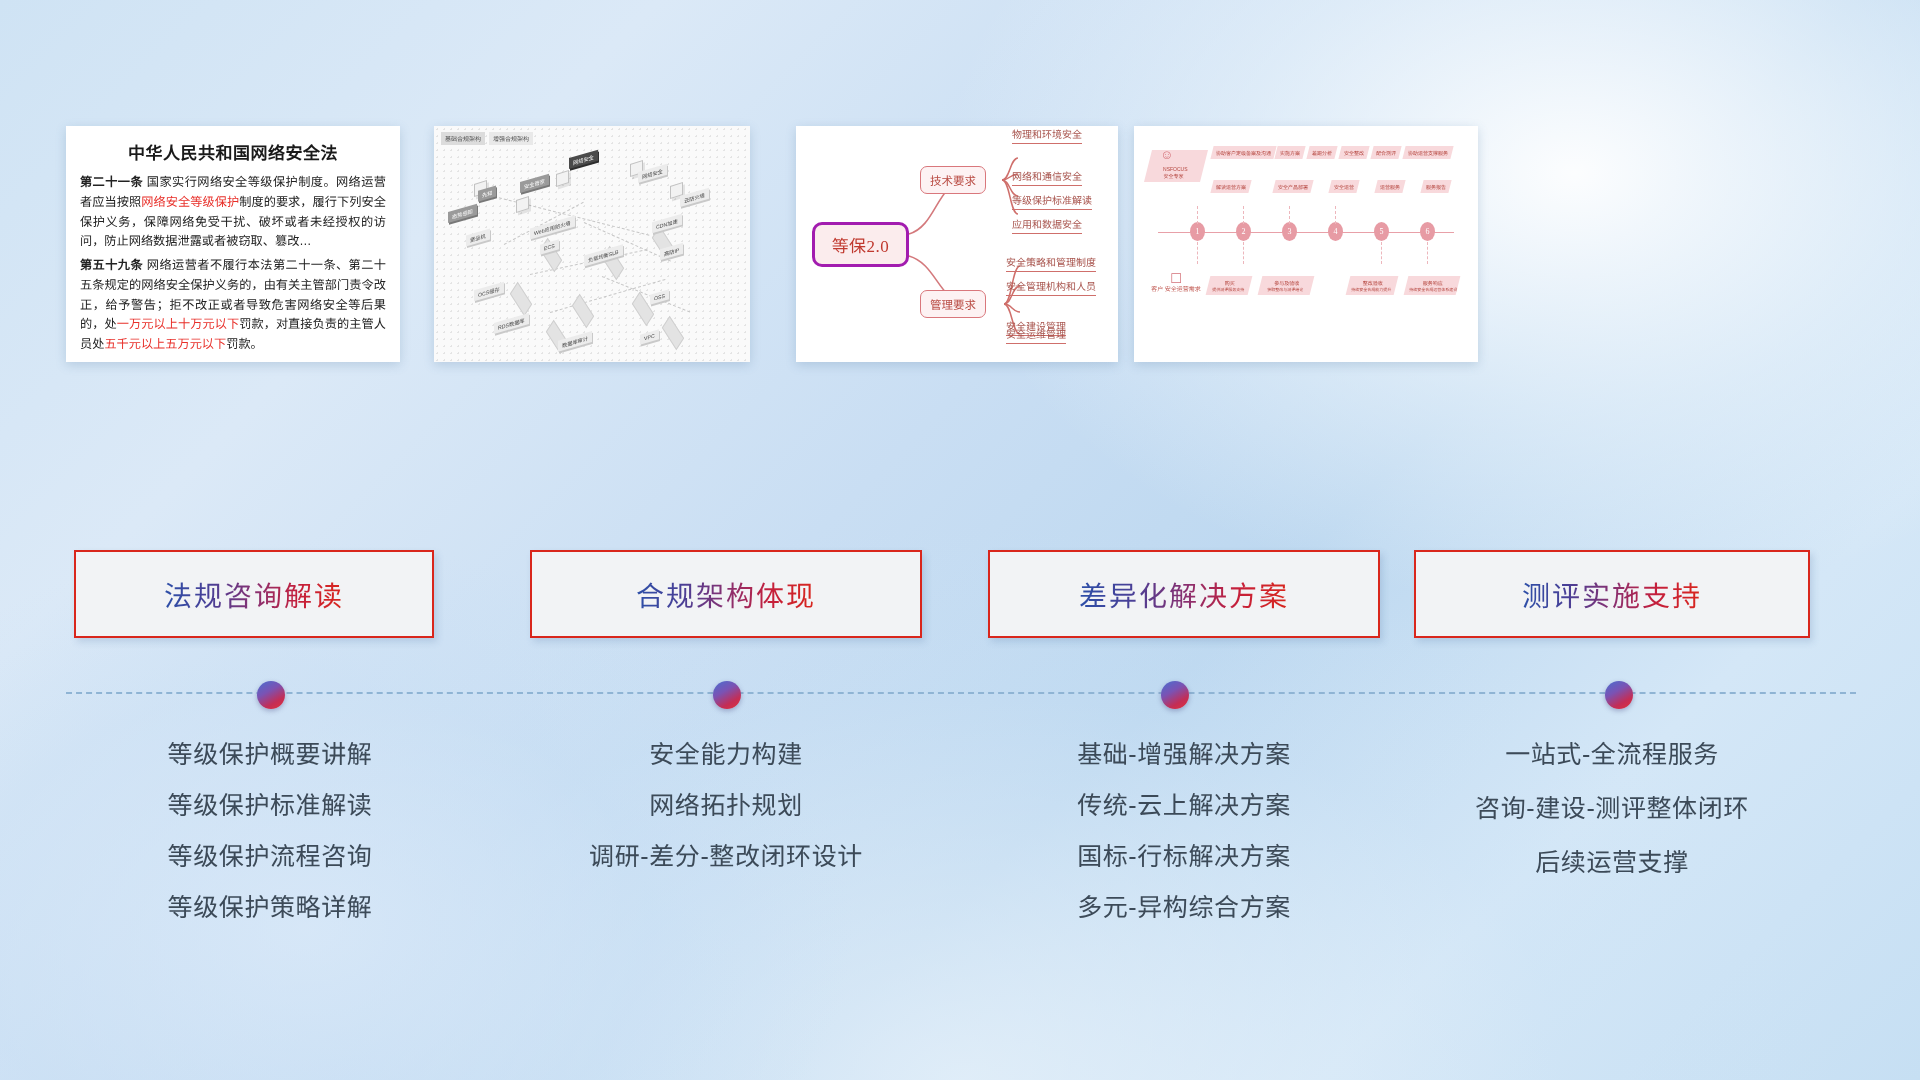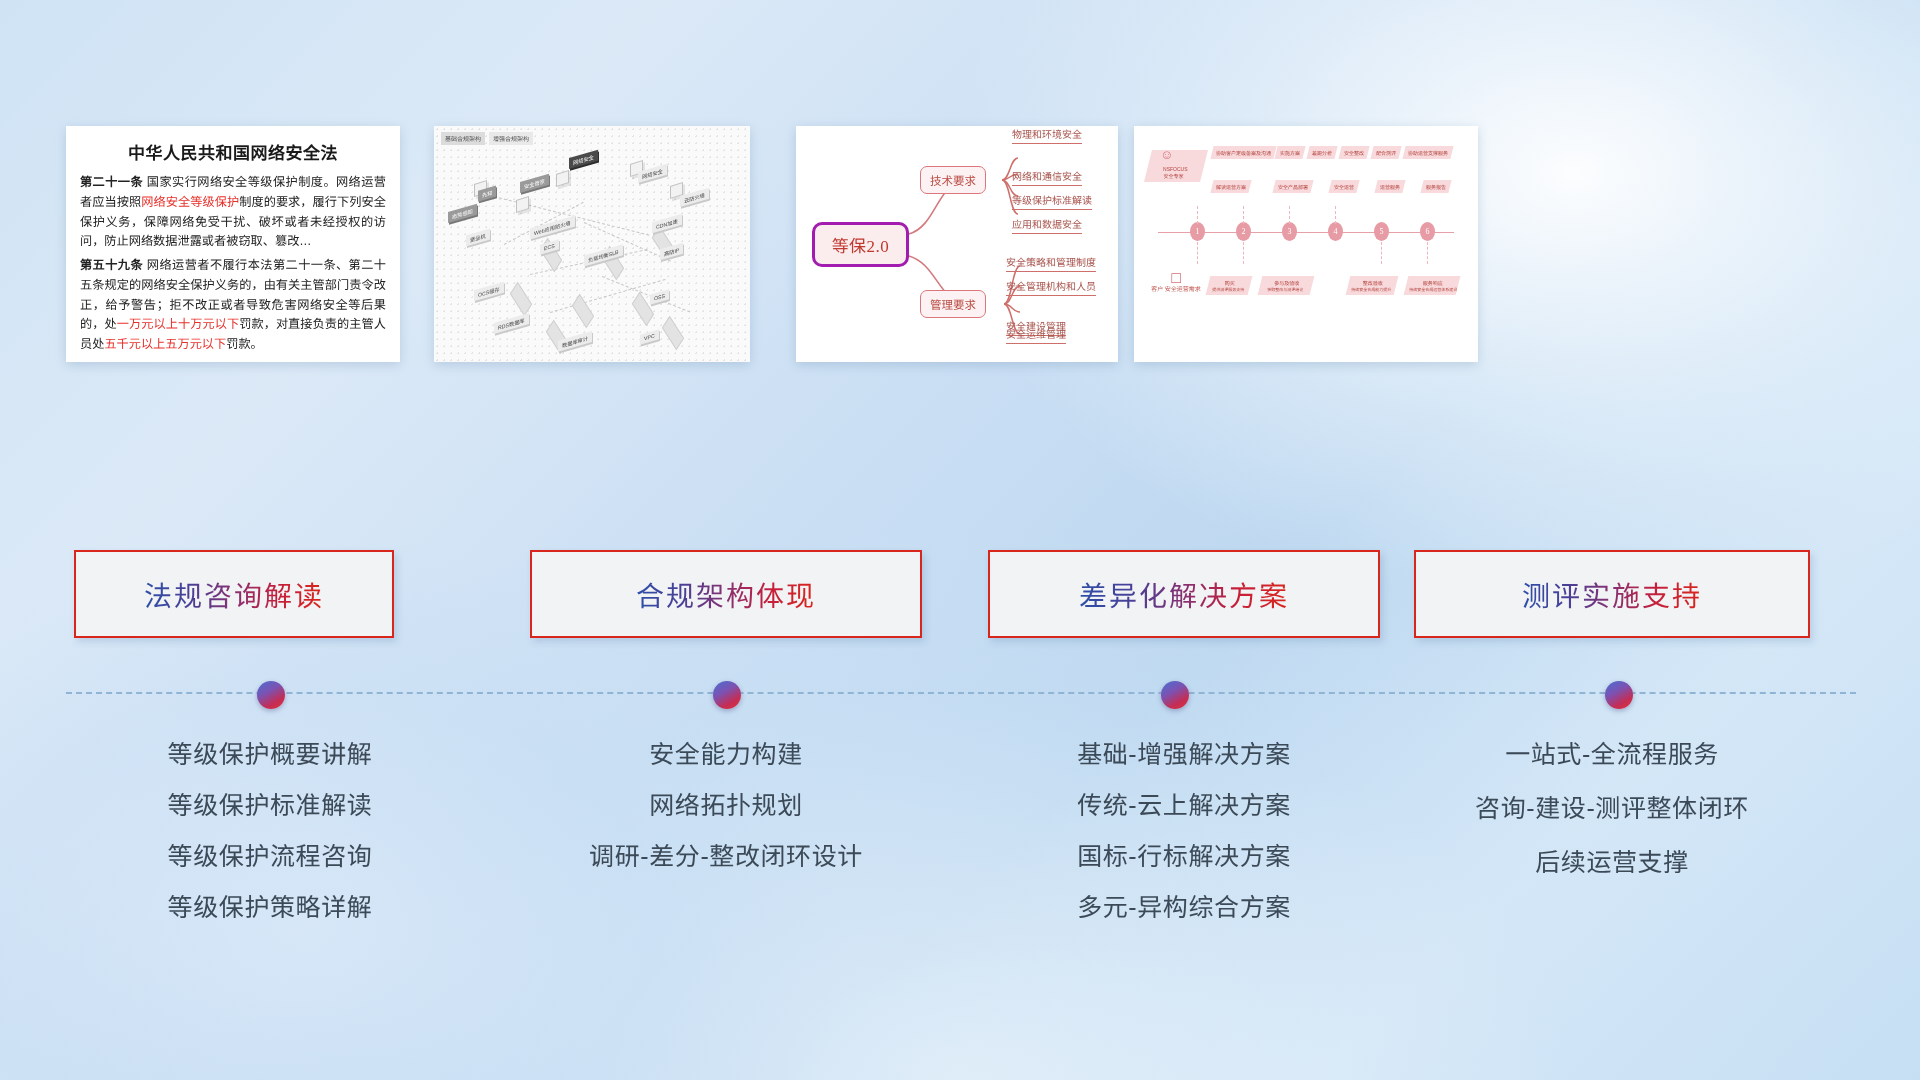--- a/index.html
+++ b/index.html
@@ -114,21 +114,21 @@
 
   
   .heads { position: absolute; top: 550px; left: 0; width: 1920px; height: 88px; }
   .head-box {
     position: absolute; top: 0; height: 88px;
     background: #f2f3f5;
     border: 2px solid #d9261c;
     box-shadow: 3px 4px 7px rgba(60,100,150,0.18);
     display: flex; align-items: center; justify-content: center;
   }
-  .head-box.h1 { left: 74px;   width: 320px; }
+  .head-box.h1 { left: 74px;   width: 360px; }
   .head-box.h2 { left: 530px;  width: 392px; }
   .head-box.h3 { left: 988px;  width: 392px; }
   .head-box.h4 { left: 1414px; width: 396px; }
   .head-text {
     font-size: 28px; letter-spacing: 2px; font-weight: 500;
     background: linear-gradient(90deg, #2d4fa8 0%, #4a3f96 26%, #8c2f6e 52%, #c41f3c 74%, #d9261c 100%);
     -webkit-background-clip: text; background-clip: text;
     -webkit-text-fill-color: transparent; color: #a02a50;
   }
 

